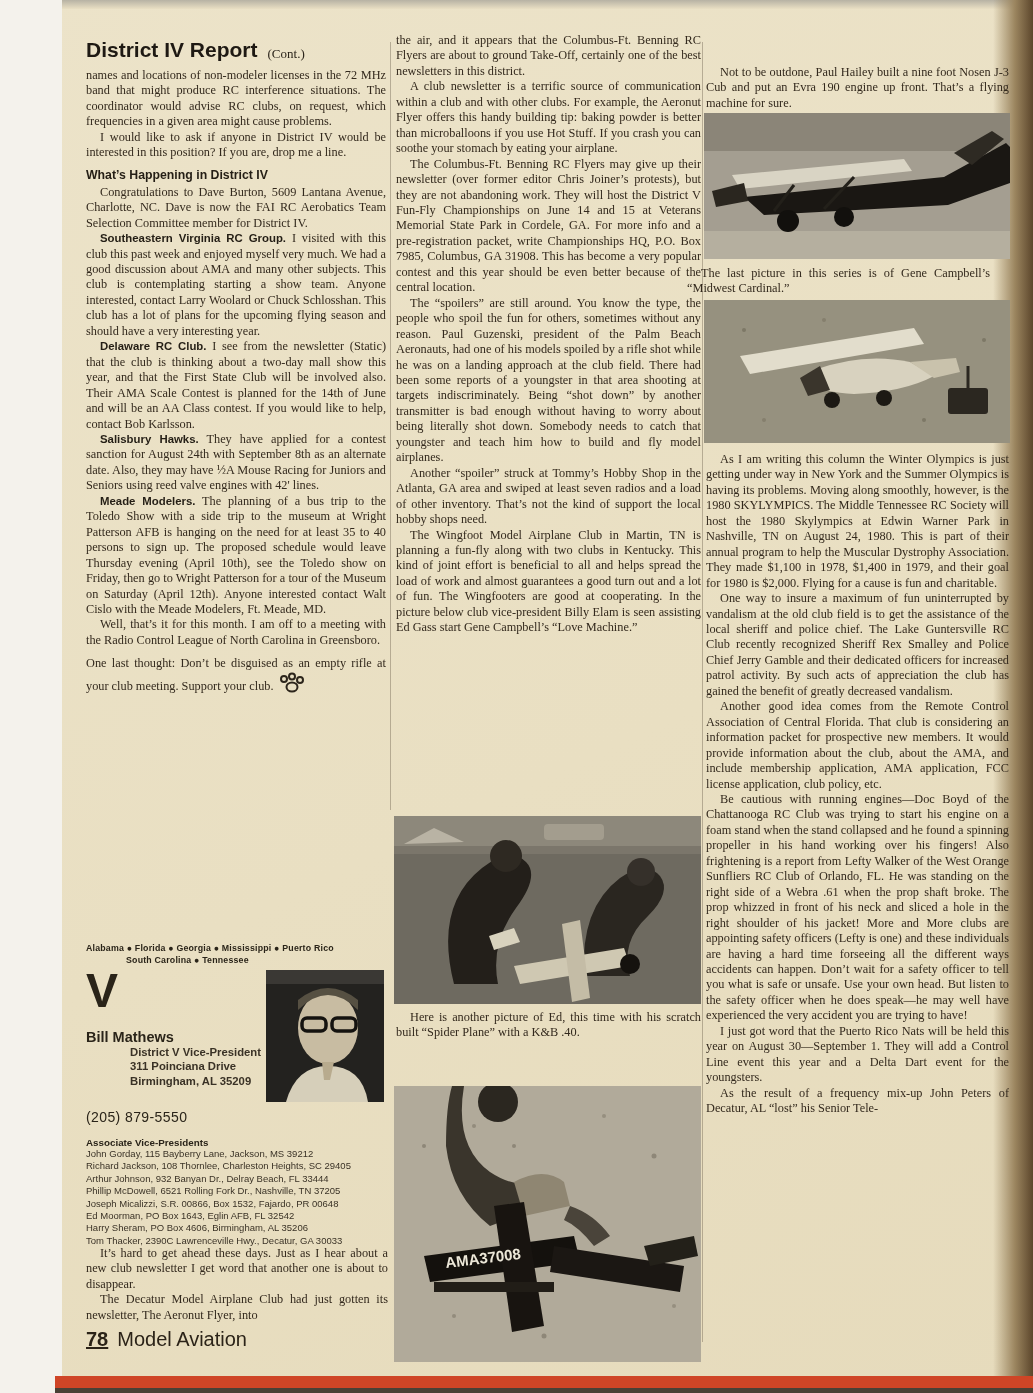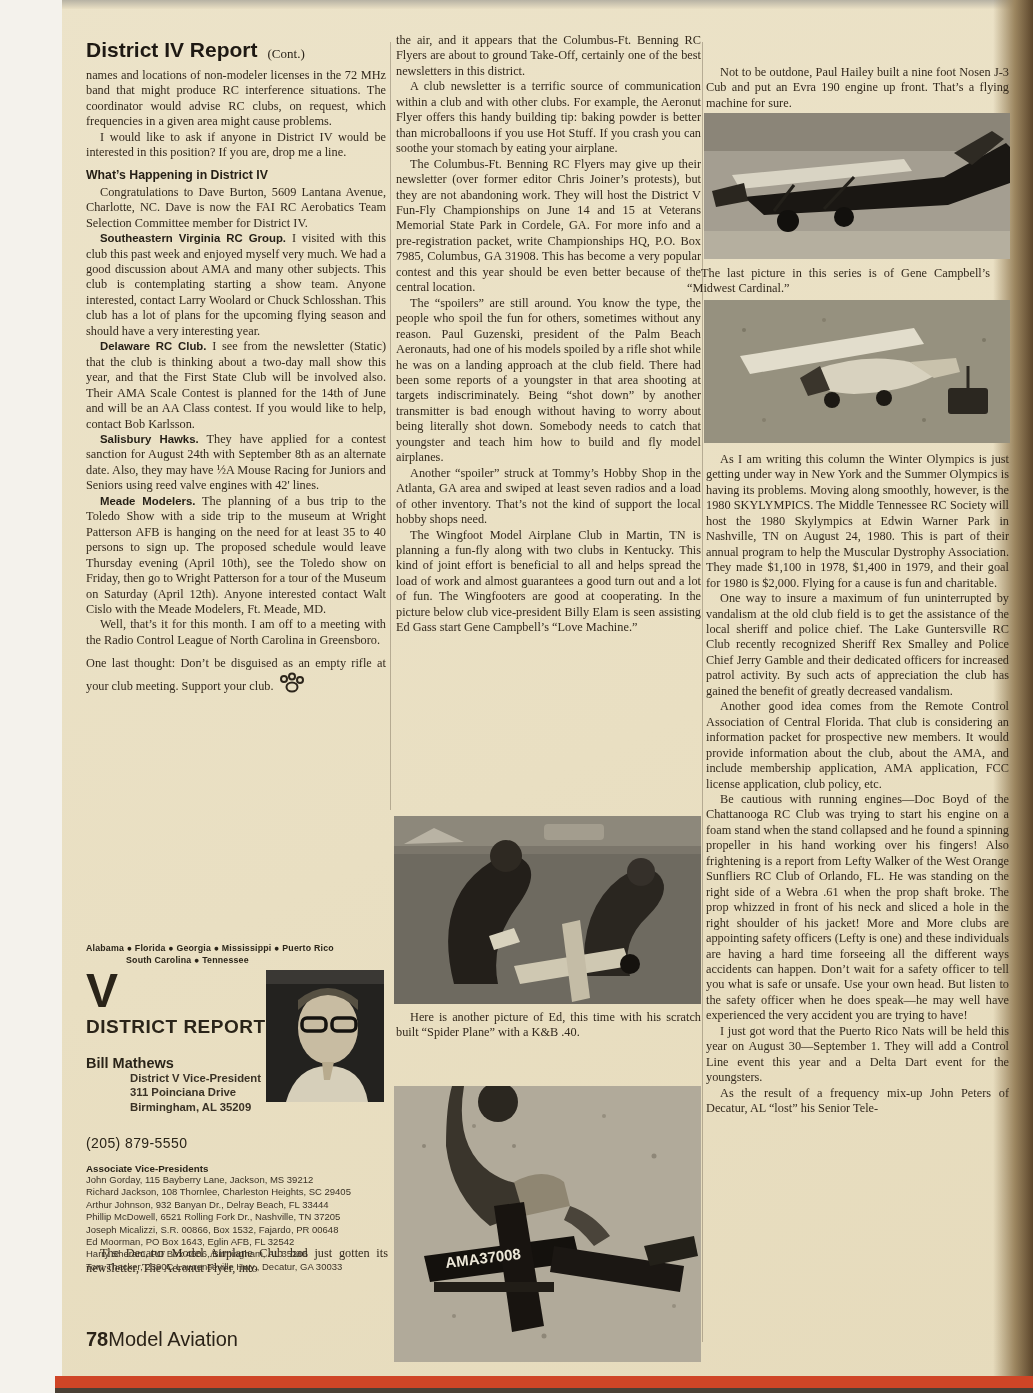--- a/index.html
+++ b/index.html
@@ -41,21 +41,21 @@
   .vpname{font-size:14.5px;font-weight:bold;margin-top:17px;}
   .vpline{font-size:11.3px;font-weight:bold;line-height:14.3px;color:#3a3226;padding-left:44px;}
   .phone{font-size:14px;font-weight:normal;margin-top:21px;letter-spacing:.4px;}
   .assocT{font-size:9.8px;font-weight:bold;margin-top:12px;}
   .assoc{font-size:9.5px;line-height:12.4px;color:#3a3226;}
   .portrait{position:absolute;right:2px;top:28px;width:118px;height:132px;}
   .d5text{position:absolute;left:86px;top:1246px;width:302px;}
 
   .footer{position:absolute;left:86px;top:1328px;font-family:"Liberation Sans",sans-serif;
           font-size:20px;color:#2b2318;}
-  .footer b{margin-right:0;}
+  .footer b{margin-right:9px;text-decoration:underline;}
 
   
   .photo{position:absolute;overflow:hidden;}
   .ph-cub{left:704px;top:113px;width:306px;height:146px;}
   .capR{position:absolute;left:687px;top:266px;width:303px;}
   .ph-cardinal{left:704px;top:300px;width:306px;height:143px;}
   .ph-assist{left:394px;top:816px;width:307px;height:188px;}
   .capM{position:absolute;left:396px;top:1010px;width:305px;}
   .ph-spider{left:394px;top:1086px;width:307px;height:276px;}
   svg{display:block;}
@@ -95,21 +95,20 @@
             <ellipse cx="15" cy="15" rx="5.5" ry="4.5"></ellipse>
         </g>
       </svg>
     </p>
   </div>
 
   <div class="d5">
     <div class="states">Alabama ● Florida ● Georgia ● Mississippi ● Puerto Rico</div>
     <div class="states states2">South Carolina ● Tennessee</div>
     <div class="bigv">V</div>
-    <div class="d5title">DISTRICT REPORT</div>
     <div class="vpname">Bill Mathews</div>
     <div class="vpline">District V Vice-President</div>
     <div class="vpline">311 Poinciana Drive</div>
     <div class="vpline">Birmingham, AL 35209</div>
     <div class="phone">(205) 879-5550</div>
     <div class="assocT">Associate Vice-Presidents</div>
     <div class="assoc">John Gorday, 115 Bayberry Lane, Jackson, MS 39212</div>
     <div class="assoc">Richard Jackson, 108 Thornlee, Charleston Heights, SC 29405</div>
     <div class="assoc">Arthur Johnson, 932 Banyan Dr., Delray Beach, FL 33444</div>
     <div class="assoc">Phillip McDowell, 6521 Rolling Fork Dr., Nashville, TN 37205</div>
@@ -125,20 +124,21 @@
         <path d="M32 40 Q62 10 92 40 L92 30 Q62 6 32 30 Z" fill="#565042"></path>
         <rect x="36" y="48" width="24" height="13" rx="5" fill="none" stroke="#14120f" stroke-width="3.5"></rect>
         <rect x="66" y="48" width="24" height="13" rx="5" fill="none" stroke="#14120f" stroke-width="3.5"></rect>
         <path d="M20 132 Q30 96 62 96 Q96 96 102 132 Z" fill="#d6cfba"></path>
         <path d="M56 92 L68 92 L64 110 L58 110 Z" fill="#b8ab8e"></path>
       </svg>
     </div>
   </div>
 
   <div class="d5text">
+    <p class="bp ind">It’s hard to get ahead these days. Just as I hear about a new club newsletter I get word that another one is about to disappear.</p>
     <p class="bp ind">The Decatur Model Airplane Club had just gotten its newsletter, The Aeronut Flyer, into</p>
   </div>
 
   <div class="footer">
     <b>78</b><span>Model Aviation</span>
   </div>
 
   <div class="colM">
     <p class="bp">the air, and it appears that the Columbus-Ft. Benning RC Flyers are about to ground Take-Off, certainly one of the best newsletters in this district.</p>
     <p class="bp ind">A club newsletter is a terrific source of communication within a club and with other clubs. For example, the Aeronut Flyer offers this handy building tip: baking powder is better than microballoons if you use Hot Stuff. If you crash you can soothe your stomach by eating your airplane.</p>

